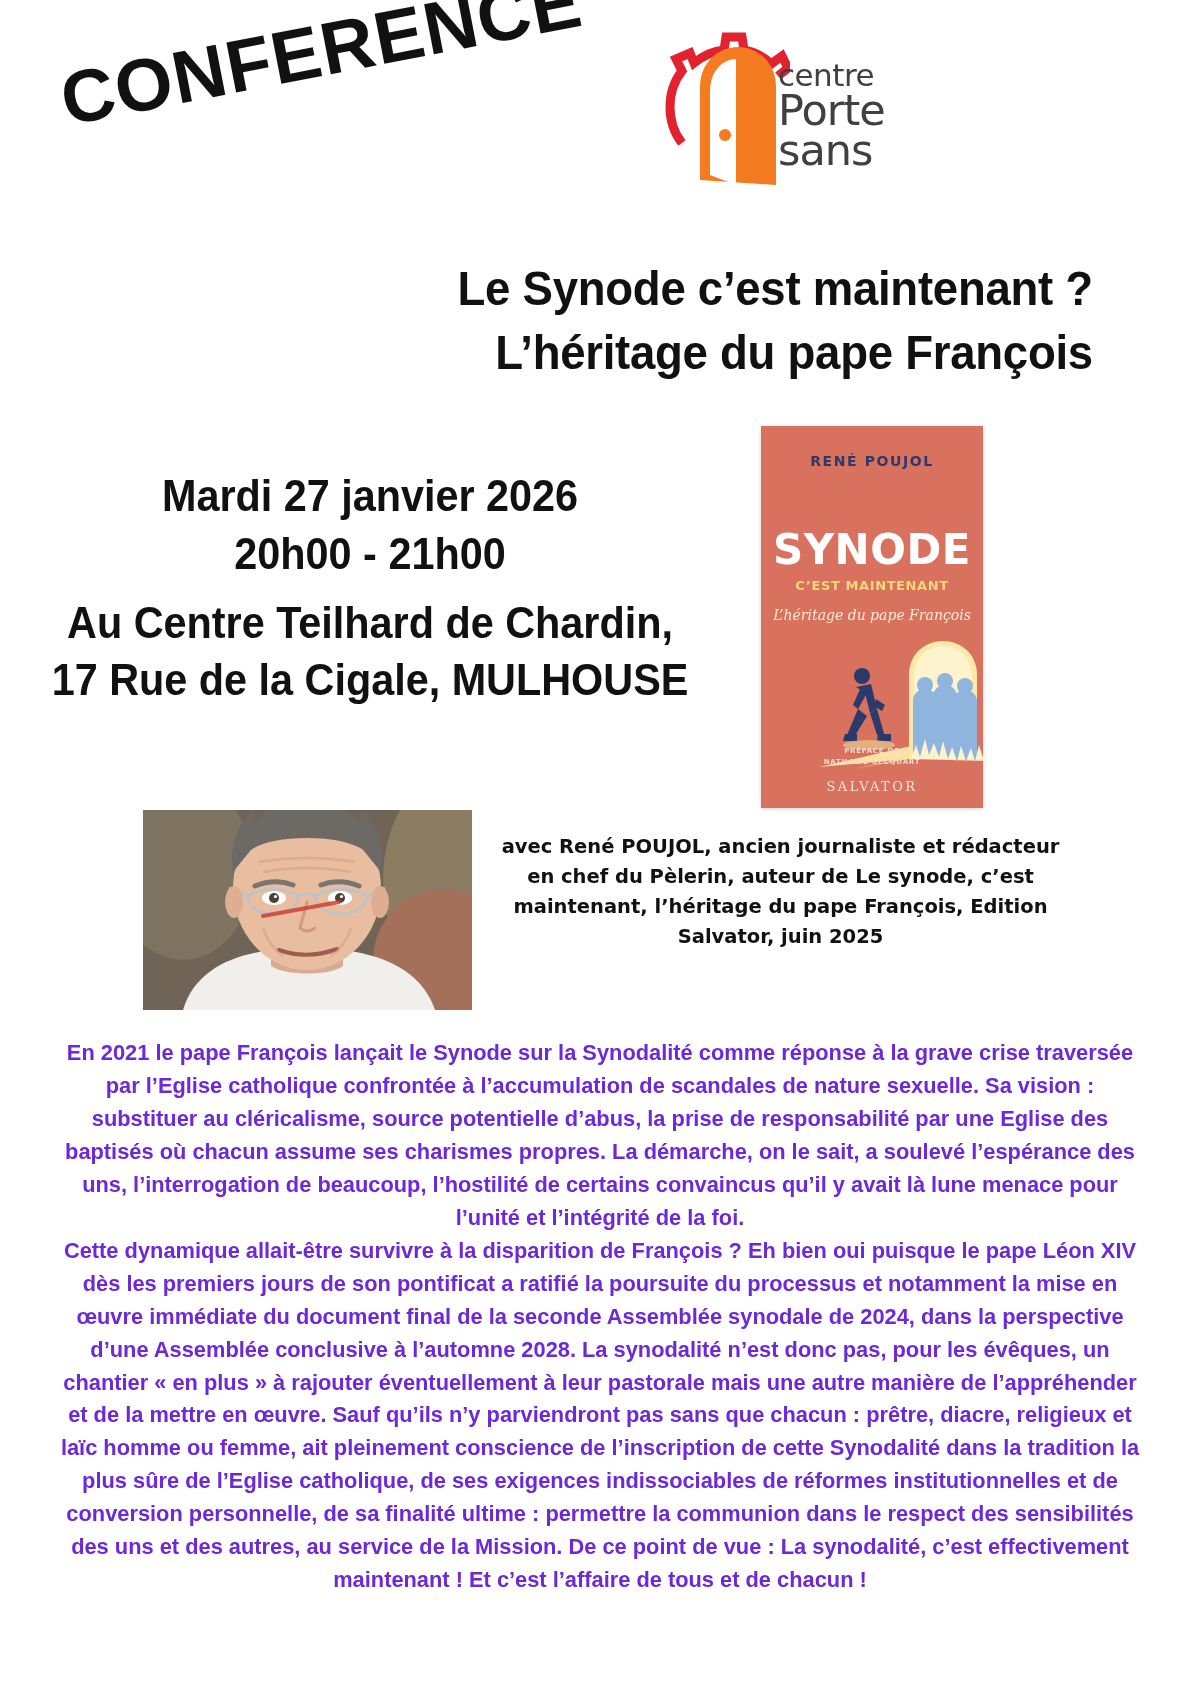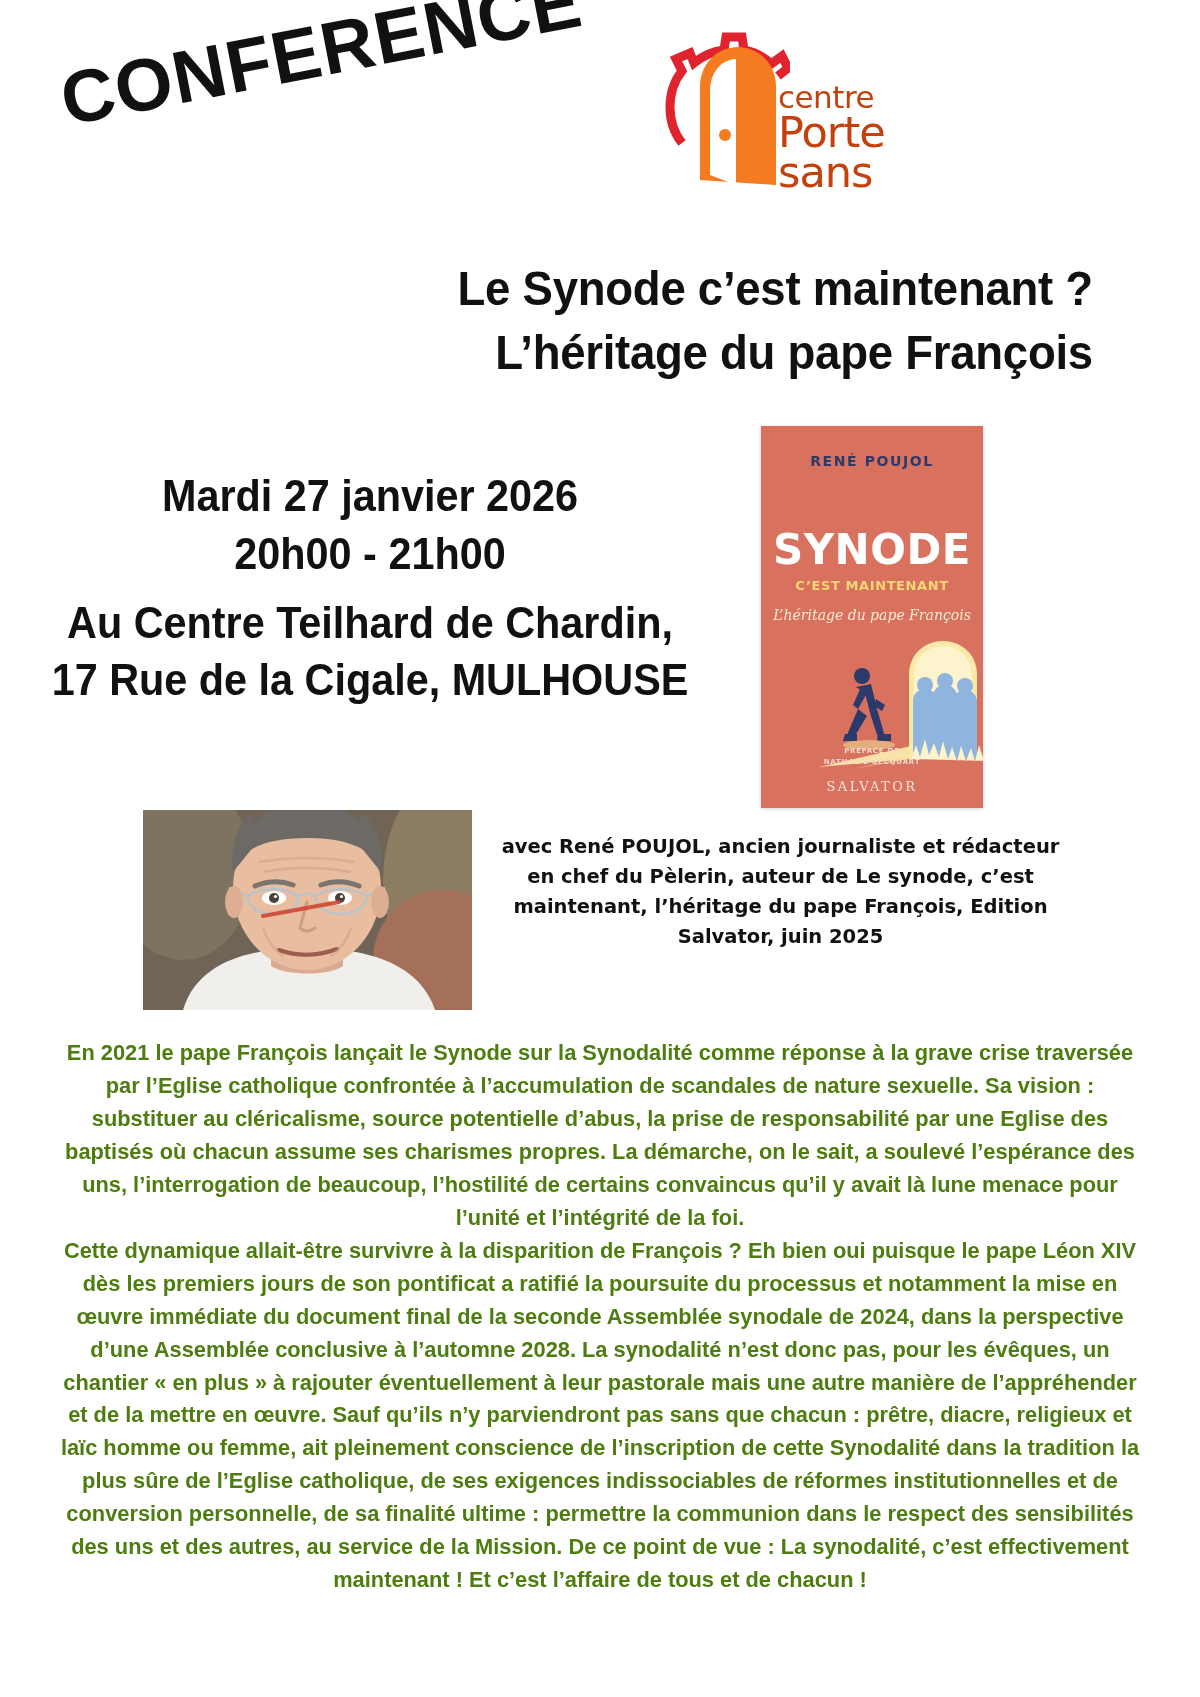--- a/index.html
+++ b/index.html
@@ -25,23 +25,23 @@
     letter-spacing:1px;
     color:#111;
     transform:rotate(-11deg);
     transform-origin:left center;
     white-space:nowrap;
   }
 
   .logo { position:absolute; left:660px; top:25px; width:250px; height:170px; }
   .logo-mark { position:absolute; left:0; top:0; width:130px; height:160px; }
   .logo-text {
-    position:absolute; left:118px; top:58px;
-    font-family:"DejaVu Sans", sans-serif;
-    color:#c2410c;
+    position:absolute; left:118px; top:36px;
+    font-family:"DejaVu Sans", sans-serif;
+    color:#404040;
     line-height:0.92;
   }
   .logo-text .l1 { font-size:31px; letter-spacing:-0.5px; display:block; }
   .logo-text .l2 { font-size:43px; letter-spacing:-1px; display:block; margin-top:1px;}
   .logo-text .l3 { font-size:43px; letter-spacing:-1px; display:block; margin-top:1px;}
 
   
   .title-block {
     text-align:right;
     margin-top:22px;
@@ -167,21 +167,21 @@
   
   .body-text {
     position:absolute;
     left:38px; top:1037px;
     width:1124px;
     text-align:center;
     font-family:"Liberation Sans Narrow","Liberation Sans", sans-serif;
     font-weight:bold;
     font-size:22.5px;
     line-height:1.465;
-    color:#4d7c0f;
+    color:#6d28d9;
   }
   .body-text p { margin:0; transform:scaleX(0.97); }
 </style>
 </head>
 <body>
 
 <div class="header">
 
   <div class="conference-word">CONFERENCE</div>
 

